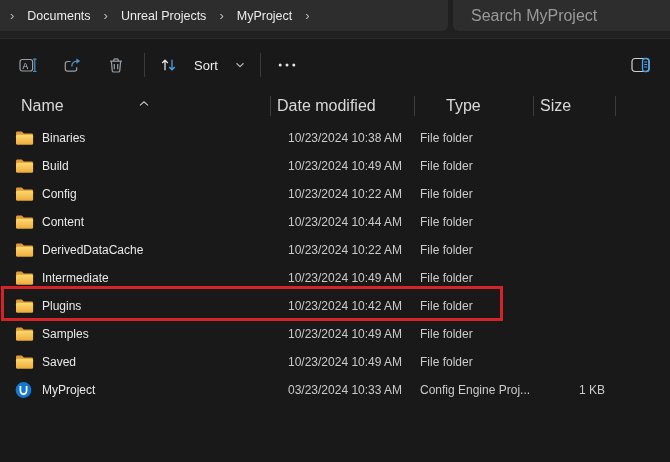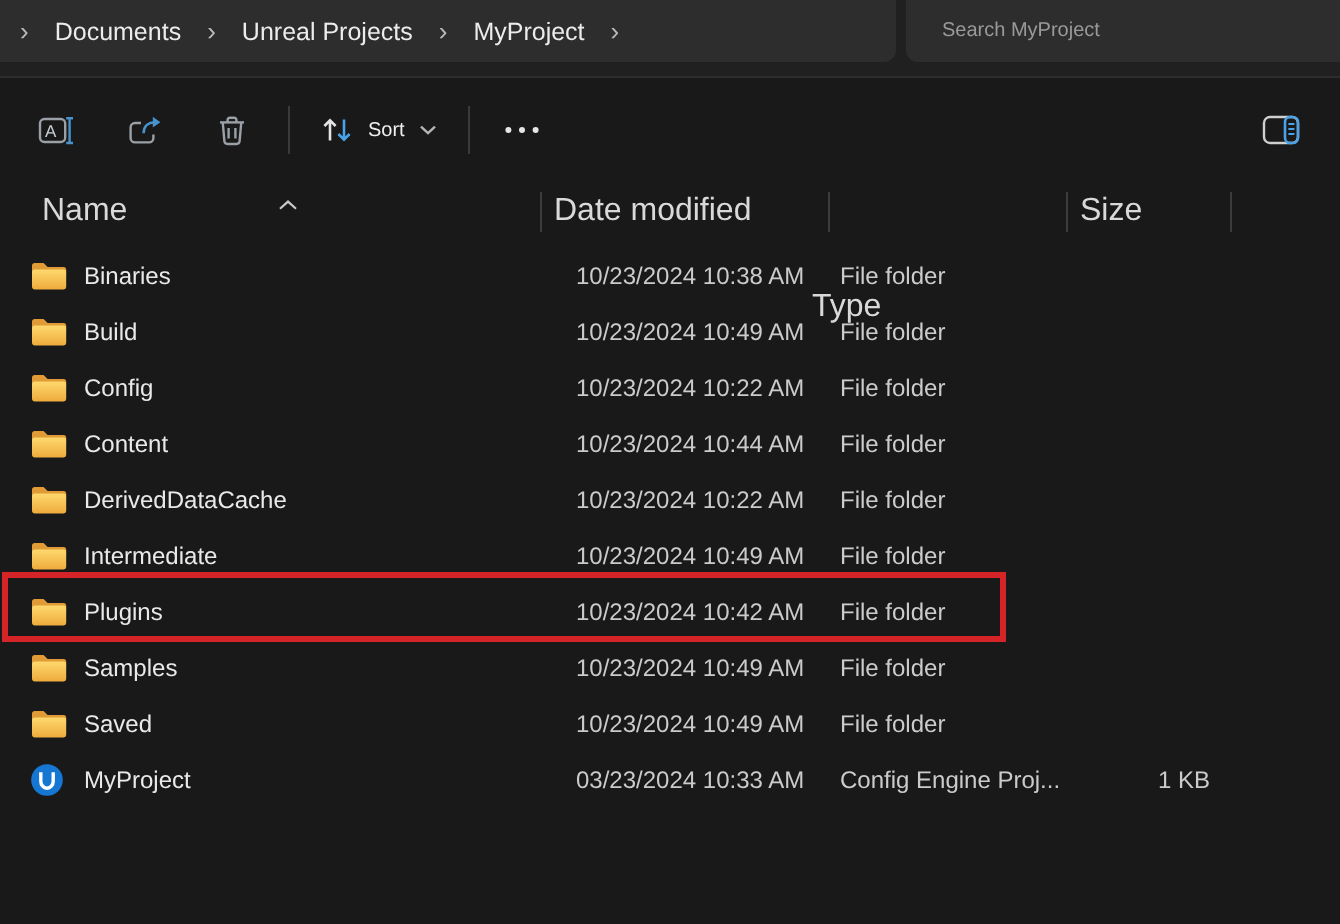--- a/index.html
+++ b/index.html
@@ -19,45 +19,45 @@
     position:absolute;left:0;top:0;width:448px;height:31px;
     background:#2d2d2d;border-radius:0 0 6px 0;
     display:flex;align-items:center;font-size:12.5px;color:#ececec;
   }
   .crumb-chevron{color:#b9b9b9;font-size:13px;margin:0 13px;line-height:1;}
   .crumb-chevron.first{margin-left:10px;}
   .crumb{white-space:nowrap;cursor:default;}
   .searchbar{
     position:absolute;left:453px;top:0;width:217px;height:31px;box-sizing:border-box;
     background:#2d2d2d;border:none;outline:none;border-radius:0 0 0 6px;
-    color:#cfcfcf;padding:0 8px 0 18px;font-size:10px;
+    color:#cfcfcf;padding:0 8px 0 18px;font-size:16px;
     font-family:"Liberation Sans",sans-serif;
   }
   .searchbar::placeholder{color:#9a9a9a;opacity:1;}
 
   
   .main{background:#191919;border-top:1px solid #2d2d2d;height:423px;}
 
   
   .toolbar{height:52px;display:flex;align-items:center;padding:0 8px 0 6px;}
   .tb-btn{display:flex;align-items:center;justify-content:center;height:34px;border-radius:4px;cursor:default;}
   .icon-btn{width:44px;}
-  .label-btn{padding:0 9px;gap:7px;font-size:10px;color:#f0f0f0;}
+  .label-btn{padding:0 9px;gap:17px;font-size:13px;color:#f0f0f0;}
   .tb-divider{width:1px;height:24px;background:#3a3a3a;margin:0 6px;}
   .more-btn{width:40px;}
   .spacer{flex:1;}
   .pane-btn{width:40px;margin-right:2px;}
   .tb-btn svg{display:block;}
 
   
   .header-row{position:relative;height:30px;font-size:16px;color:#d9d9d9;}
   .hdr-cell{position:absolute;top:50%;transform:translateY(-50%);white-space:nowrap;cursor:default;}
   .hdr-name{left:21px;}
   .hdr-date{left:277px;}
-  .hdr-type{left:406px;margin-top:48px;}
+  .hdr-type{left:446px;}
   .hdr-size{left:540px;}
   .hdr-divider{position:absolute;top:5px;width:1px;height:20px;background:#3c3c3c;}
   .hd-1{left:270px;} .hd-2{left:414px;} .hd-3{left:533px;} .hd-4{left:615px;}
   .sort-caret{position:absolute;left:139px;top:1px;}
 
   
   .file-list{position:relative;padding-top:3px;}
   .file-row{position:relative;height:28px;cursor:default;}
   .file-row .icon{position:absolute;left:15px;top:50%;transform:translateY(-50%);line-height:0;}
   .cell{position:absolute;top:50%;transform:translateY(-50%);white-space:nowrap;font-size:12px;}

